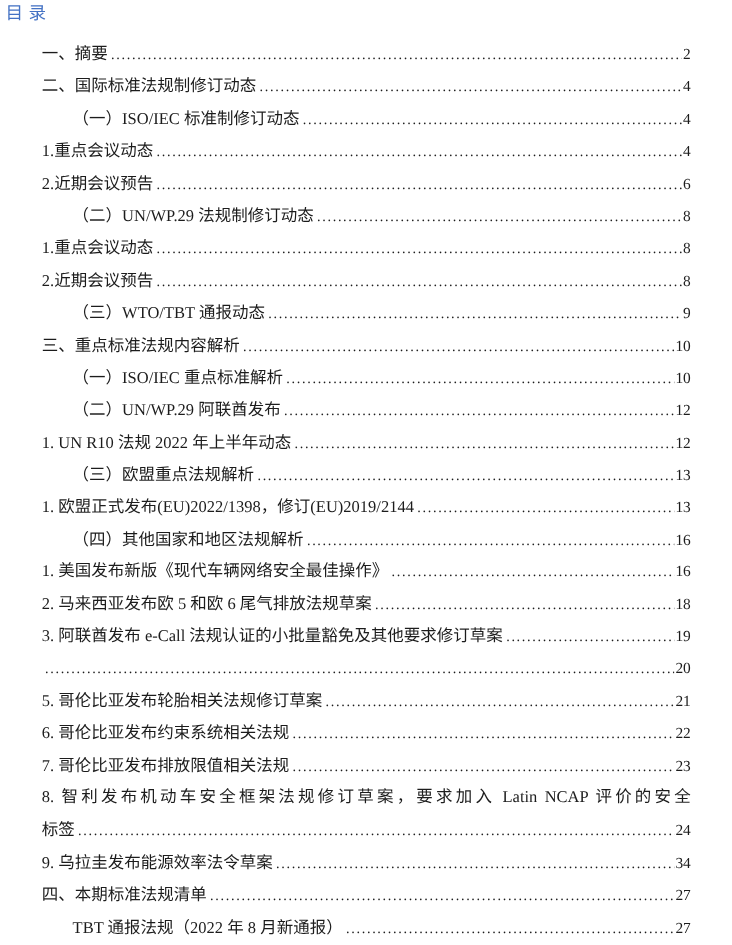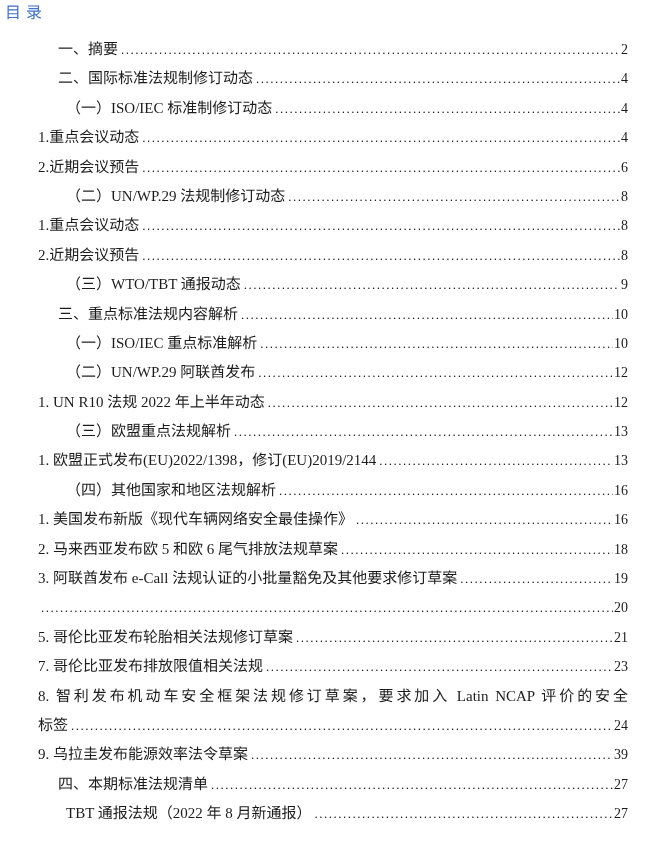--- a/index.html
+++ b/index.html
@@ -30,21 +30,21 @@
     margin-top: 18px;
     padding-right: 37px;
   }
   .row {
     height: 29.4px;
     display: flex;
     align-items: baseline;
     font-size: 15px;
     line-height: 19px;
   }
-  .level-1 { padding-left: 58px; }
+  .level-1 { padding-left: 38px; }
   .level-2 { padding-left: 66px; }
   .level-3 { padding-left: 38px; }
   .entry-text { white-space: nowrap; }
   .justify .entry-text {
     flex: 1 1 auto;
     white-space: normal;
     text-align: justify;
     text-align-last: justify;
   }
   .leader {
@@ -170,36 +170,41 @@
       <div class="row level-3">
         <span class="leader"></span>
         <span class="page-num">20</span>
       </div>
       <div class="row level-3">
         <span class="entry-text">5. 哥伦比亚发布轮胎相关法规修订草案</span>
         <span class="leader"></span>
         <span class="page-num">21</span>
       </div>
       <div class="row level-3">
+        <span class="entry-text">6. 哥伦比亚发布约束系统相关法规</span>
+        <span class="leader"></span>
+        <span class="page-num">22</span>
+      </div>
+      <div class="row level-3">
         <span class="entry-text">7. 哥伦比亚发布排放限值相关法规</span>
         <span class="leader"></span>
         <span class="page-num">23</span>
       </div>
       <div class="row level-3 justify">
         <span class="entry-text">8. 智利发布机动车安全框架法规修订草案，要求加入 Latin NCAP 评价的安全</span>
       </div>
       <div class="row level-3">
         <span class="entry-text">标签</span>
         <span class="leader"></span>
         <span class="page-num">24</span>
       </div>
       <div class="row level-3">
         <span class="entry-text">9. 乌拉圭发布能源效率法令草案</span>
         <span class="leader"></span>
-        <span class="page-num">39</span>
+        <span class="page-num">34</span>
       </div>
       <div class="row level-1">
         <span class="entry-text">四、本期标准法规清单</span>
         <span class="leader"></span>
         <span class="page-num">27</span>
       </div>
       <div class="row level-2">
         <span class="entry-text">TBT 通报法规（2022 年 8 月新通报）</span>
         <span class="leader"></span>
         <span class="page-num">27</span>

